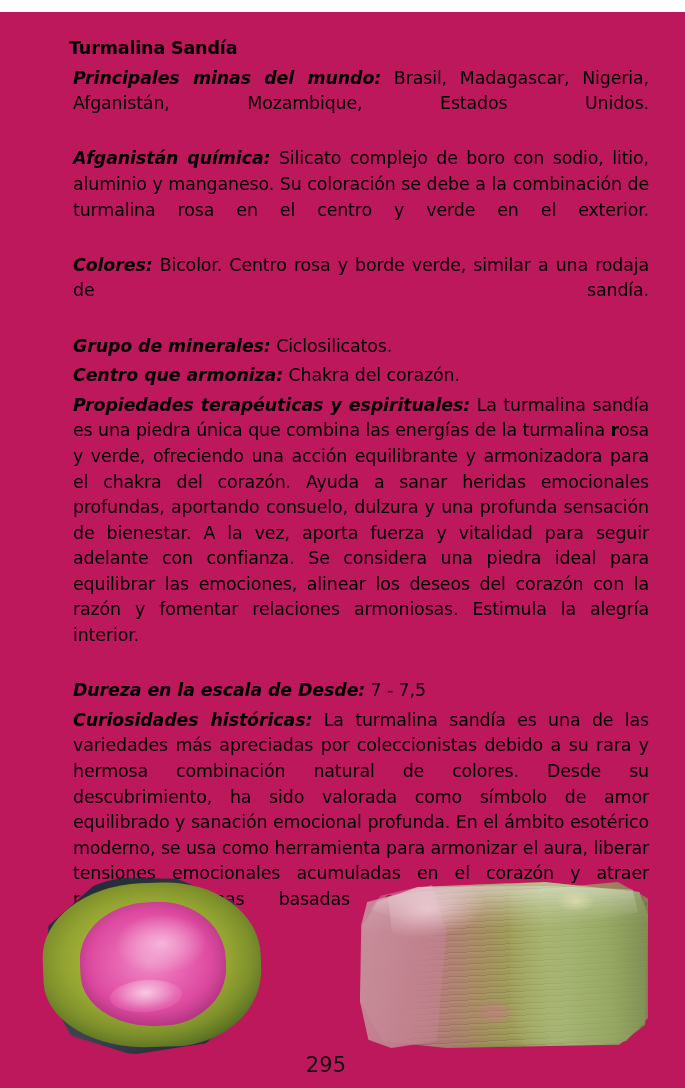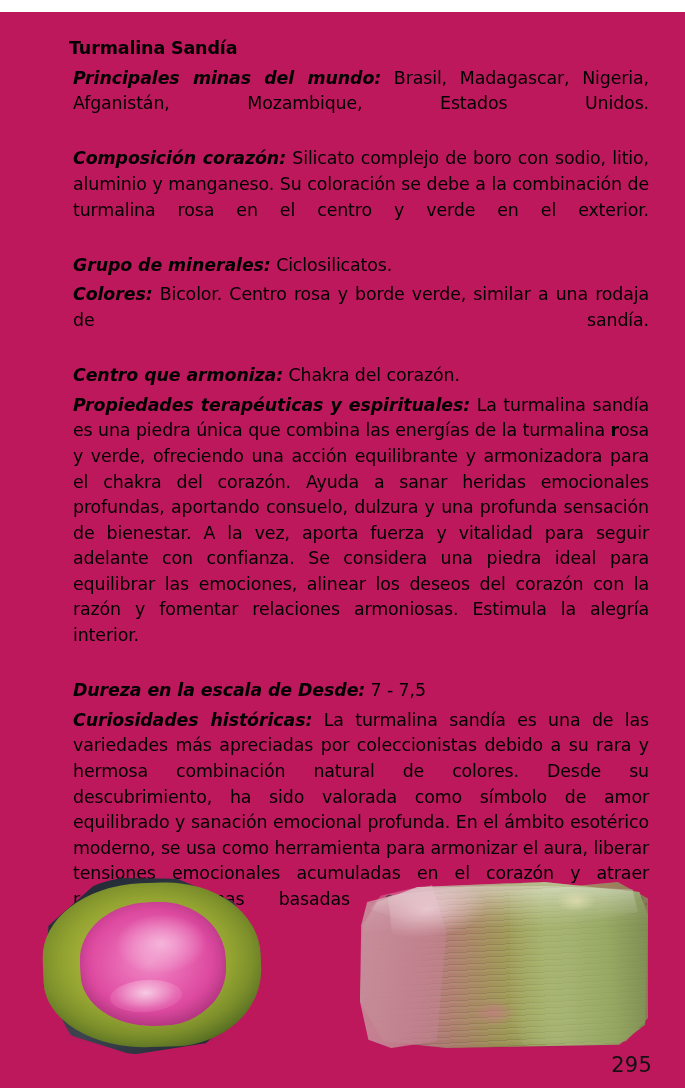--- a/index.html
+++ b/index.html
@@ -257,43 +257,43 @@
     height: 20px;
     background: radial-gradient(ellipse at 50% 40%, rgba(60,55,50,0.18) 0%, rgba(60,55,50,0) 72%);
   }
 
   
   #page-number {
     position: absolute;
     left: 0;
     top: 1040px;
     width: 652px;
-    text-align: right;
+    text-align: center;
     font-size: 21px;
     line-height: 26px;
     color: #111;
     letter-spacing: 0.2px;
   }
 </style>
 </head>
 <body>
 
 <div id="page">
 
   <div id="text-column">
 
     <h1 class="doc-title">Turmalina Sandía</h1>
 
     <p class="para"><span class="lbl">Principales minas del mundo:</span><span> Brasil, Madagascar, Nigeria, Afganistán, Mozambique, Estados Unidos.</span></p>
 
-    <p class="para"><span class="lbl">Composición corazón:</span><span> Silicato complejo de boro con sodio, litio, aluminio y manganeso. Su coloración se debe a la combinación de turmalina rosa en el centro y verde en el exterior.</span></p>
+    <p class="para"><span class="lbl">Afganistán química:</span><span> Silicato complejo de boro con sodio, litio, aluminio y manganeso. Su coloración se debe a la combinación de turmalina rosa en el centro y verde en el exterior.</span></p>
+
+    <p class="para"><span class="lbl">Colores:</span><span> Bicolor. Centro rosa y borde verde, similar a una rodaja de sandía.</span></p>
 
     <p class="para nojustify"><span class="lbl">Grupo de minerales:</span><span> Ciclosilicatos.</span></p>
-
-    <p class="para"><span class="lbl">Colores:</span><span> Bicolor. Centro rosa y borde verde, similar a una rodaja de sandía.</span></p>
 
     <p class="para nojustify"><span class="lbl">Centro que armoniza:</span><span> Chakra del corazón.</span></p>
 
     <p class="para"><span class="lbl">Propiedades terapéuticas y espirituales:</span><span> La turmalina sandía es una piedra única que combina las energías de la turmalina </span><span class="bchar">r</span><span>osa y verde, ofreciendo una acción equilibrante y armonizadora para el chakra del corazón. Ayuda a sanar heridas emocionales profundas, aportando consuelo, dulzura y una profunda sensación de bienestar. A la vez, aporta fuerza y vitalidad para seguir adelante con confianza. Se considera una piedra ideal para equilibrar las emociones, alinear los deseos del corazón con la razón y fomentar relaciones armoniosas. Estimula la alegría interior.</span></p>
 
     <p class="para nojustify"><span class="lbl">Dureza en la escala de Desde:</span><span> 7 - 7,5</span></p>
 
     <p class="para"><span class="lbl">Curiosidades históricas:</span><span> La turmalina sandía es una de las variedades más apreciadas por coleccionistas debido a su rara y hermosa combinación natural de colores. Desde su descubrimiento, ha sido valorada como símbolo de amor equilibrado y sanación emocional profunda. En el ámbito esotérico moderno, se usa como herramienta para armonizar el aura, liberar tensiones emocionales acumuladas en el corazón y atraer relaciones sanas basadas en el respeto mutuo.</span></p>
 
   </div>

